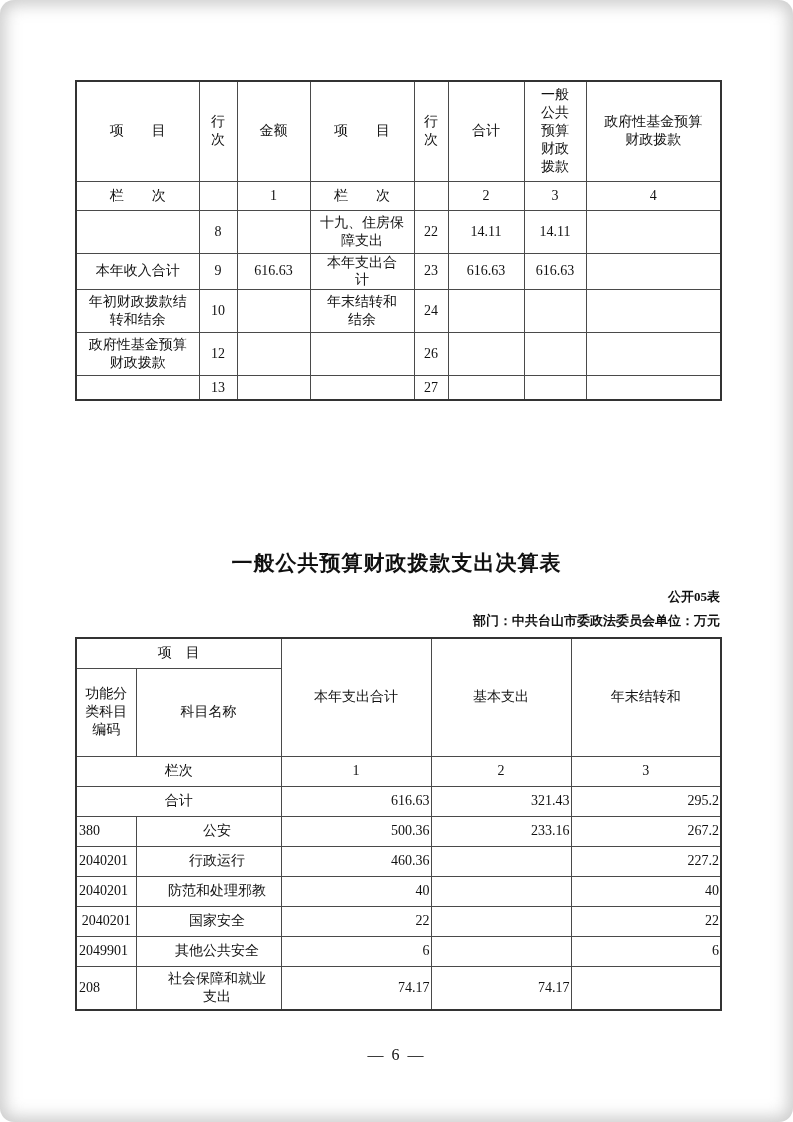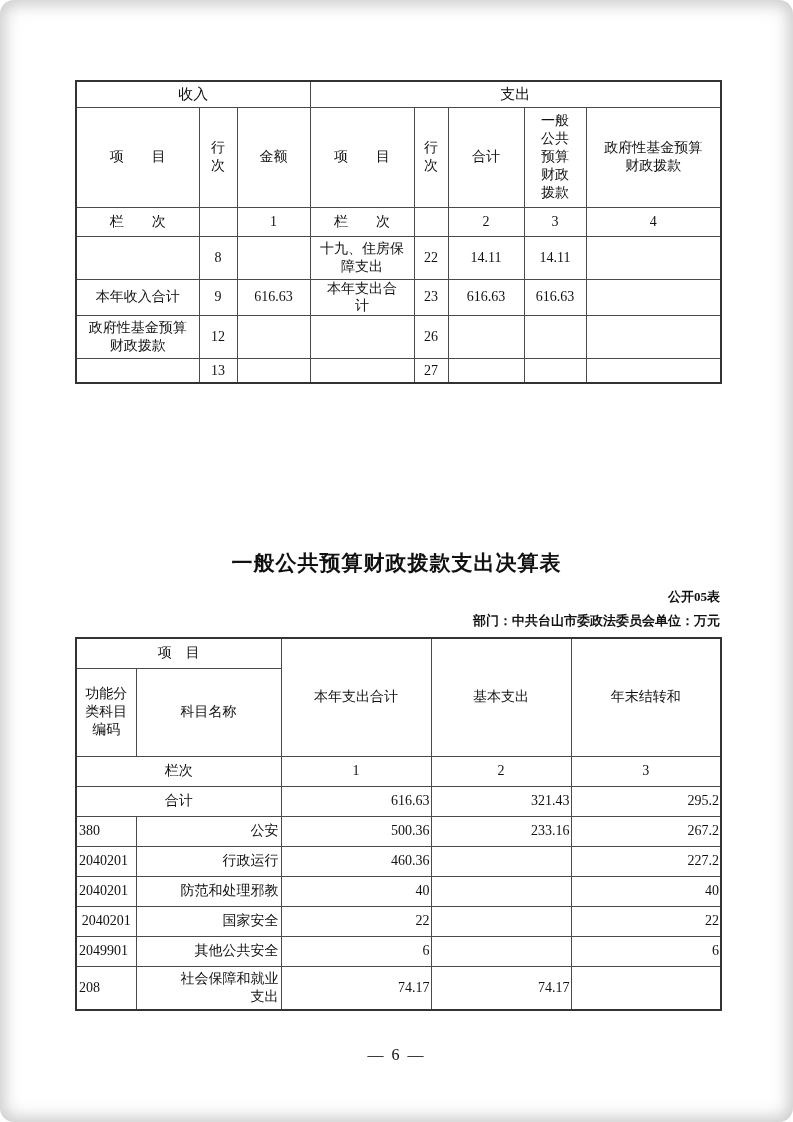--- a/index.html
+++ b/index.html
@@ -12,21 +12,21 @@
     box-shadow:inset 0 0 16px 5px rgba(120,120,120,0.38);
   }
   table{border-collapse:collapse;table-layout:fixed;position:absolute;background:#fff;}
   td{border:1px solid #4a4a4a;vertical-align:middle;text-align:center;
      font-size:14px;line-height:1.28;white-space:pre-line;padding:0 2px;overflow:hidden;}
   .t1{left:75px;top:80px;width:645px;border:2px solid #333;}
   .t2{left:75px;top:637px;width:645px;border:2px solid #333;}
   .t1 .grouphead td{font-size:15px;}
   .t2 td.code{text-align:left;padding-left:2px;}
   .t2 td.code.center{text-align:center;}
-  .t2 td.name{text-align:right;padding-left:19px;}
+  .t2 td.name{text-align:center;padding-left:19px;}
   .t2 td.num{text-align:right;padding-right:1px;}
   .report-title{
     position:absolute;left:0;top:549px;width:100%;text-align:center;
     font-family:"Liberation Sans","DejaVu Sans",sans-serif;
     font-size:21px;font-weight:bold;letter-spacing:1px;
   }
   .table-code{
     position:absolute;right:73px;top:588px;font-size:13px;font-weight:bold;
   }
   .meta-line{
@@ -48,24 +48,20 @@
       <col style="width:123px">
         <col style="width:38px">
         <col style="width:73px">
       <col style="width:104px">
         <col style="width:34px">
         <col style="width:76px">
       <col style="width:62px">
         <col style="width:135px">
     </colgroup>
     <tbody>
-      <tr class="grouphead" style="height:26px">
-        <td colspan="3">收入</td>
-        <td colspan="5">支出</td>
-      </tr>
       <tr style="height:100px">
         <td>项　　目</td>
         <td>行
 次</td>
         <td>金额</td>
         <td>项　　目</td>
         <td>行
 次</td>
         <td>合计</td>
         <td>一般
@@ -102,20 +98,32 @@
         <td>9</td>
         <td>616.63</td>
         <td>本年支出合
 计</td>
         <td>23</td>
         <td>616.63</td>
         <td>616.63</td>
         <td></td>
       </tr>
       <tr style="height:43px">
+        <td>年初财政拨款结
+转和结余</td>
+        <td>10</td>
+        <td></td>
+        <td>年末结转和
+结余</td>
+        <td>24</td>
+        <td></td>
+        <td></td>
+        <td></td>
+      </tr>
+      <tr style="height:43px">
         <td>政府性基金预算
 财政拨款</td>
         <td>12</td>
         <td></td>
         <td></td>
         <td>26</td>
         <td></td>
         <td></td>
         <td></td>
       </tr>

